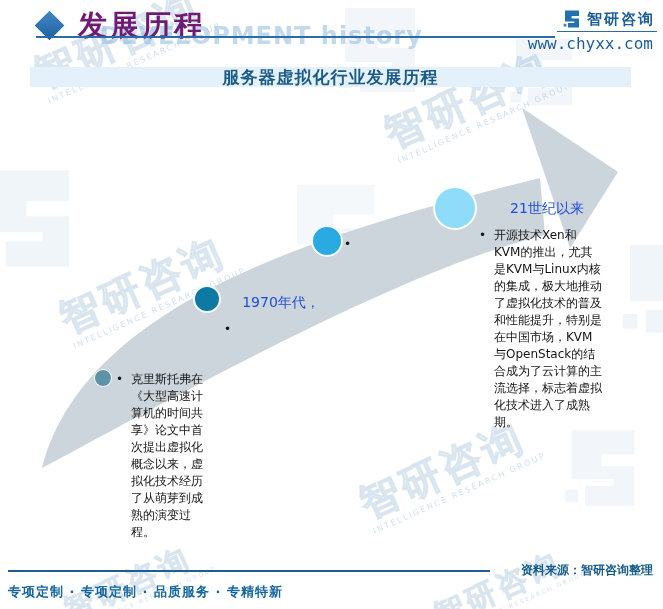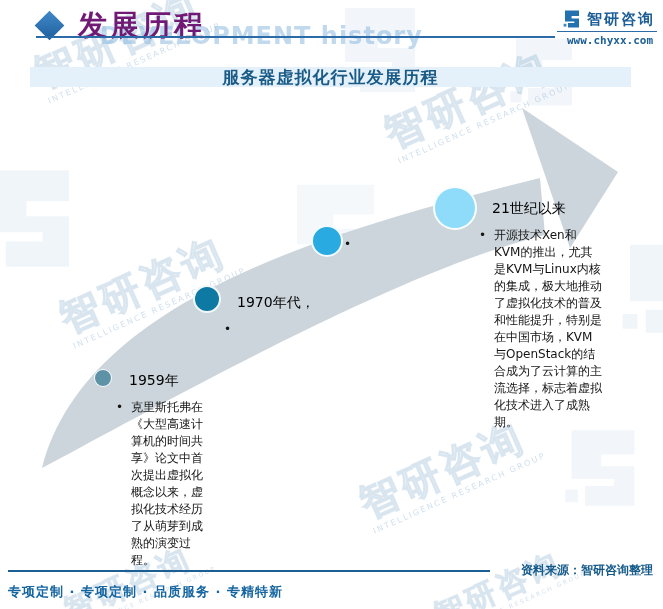--- a/index.html
+++ b/index.html
@@ -20,37 +20,37 @@
     background:linear-gradient(135deg,#4289c8 0%,#1d5f9e 100%);transform:rotate(45deg);}
   .hdr-title{position:absolute;left:78px;top:6px;z-index:5;font-family:"DejaVu Serif","Liberation Serif",serif;
     font-size:29px;font-weight:bold;color:#701a75;letter-spacing:3px;}
   .hdr-ghost{position:absolute;left:100px;top:22px;z-index:4;font-size:24px;font-weight:bold;
     color:rgba(140,185,222,0.55);letter-spacing:1px;white-space:nowrap;}
   .hdr-rule{position:absolute;left:36px;top:36px;width:519px;height:2px;background:#2b6ca8;z-index:5;}
   .brand{position:absolute;right:8px;top:9px;z-index:6;display:flex;align-items:center;gap:5px;}
   .brand-name{font-size:15px;font-weight:bold;color:#1c5e97;letter-spacing:2px;}
   .brand-rule{position:absolute;right:6px;top:31px;width:100px;height:1px;background:#2b6ca8;z-index:6;}
   .brand-site{position:absolute;right:10px;top:34px;z-index:6;font-family:"DejaVu Sans Mono","Liberation Mono",monospace;
-    font-size:11px;font-weight:bold;color:#1c5e97;}
+    font-size:16px;font-weight:normal;color:#1c5e97;}
   
   .banner{position:absolute;left:30px;right:32px;top:67px;height:20px;background:#e4f1fa;z-index:5;
     display:flex;align-items:center;justify-content:center;}
   .banner-title{font-family:"DejaVu Serif","Liberation Serif",serif;font-size:17px;font-weight:bold;
     color:#1a5a86;letter-spacing:1px;}
   
   .arrow-svg{position:absolute;left:0;top:0;z-index:2;}
   
   .dot{position:absolute;border-radius:50%;z-index:3;border:2px solid rgba(255,255,255,0.95);box-sizing:border-box;}
   .dot1{left:94px; top:369px;width:18px;height:18px;background:#5e92a7;border-width:1px;}
   .dot2{left:193px;top:285px;width:28px;height:28px;background:#0e7aa3;}
   .dot3{left:311px;top:225px;width:32px;height:32px;background:#29abe2;}
   .dot4{left:433px;top:186px;width:44px;height:44px;background:#8edcf9;}
   
   .stage{position:absolute;z-index:4;color:#141414;}
-  .stage-period{font-size:14px;color:#000000;margin:0 0 10px 16px;line-height:18px;}
+  .stage-period{font-size:14px;color:#1d4ed8;margin:0 0 10px 16px;line-height:18px;text-align:center;}
   .stage-desc{position:relative;padding-left:18px;font-size:12px;line-height:17px;}
   .stage-desc .bullet{position:absolute;left:3px;top:0;font-size:12px;}
   .stage1{left:113px;top:371px;width:96px;}
   .stage2{left:221px;top:293px;width:104px;}
   .stage3{left:341px;top:236px;width:112px;}
   .stage4{left:476px;top:199px;width:126px;}
   
   .ftr-rule{position:absolute;left:8px;top:570px;width:482px;height:2px;background:#1e5f93;z-index:5;}
   .ftr-source{position:absolute;right:10px;top:562px;z-index:5;font-size:12px;font-weight:bold;color:#155a8a;}
   .ftr-slogan{position:absolute;left:8px;top:583px;z-index:5;font-size:13px;font-weight:bold;
@@ -122,21 +122,20 @@
     <path d="M42 468 C 85 300, 330 230, 540 178 L 545 235 C 400 270, 170 400, 42 468 Z" fill="#ccd5db"></path>
     <path d="M522 108 L618 172 L570 248 Z" fill="#ccd5db"></path>
   </svg>
 
   <div class="dot dot1"></div>
   <div class="dot dot2"></div>
   <div class="dot dot3"></div>
   <div class="dot dot4"></div>
 
   <div class="stage stage1">
-    <p class="stage-period">1959年</p>
     <div class="stage-desc">
       <span class="bullet">•</span>
       <p>克里斯托弗在《大型高速计算机的时间共享》论文中首次提出虚拟化概念以来，虚拟化技术经历了从萌芽到成熟的演变过程。</p>
     </div>
   </div>
 
   <div class="stage stage2">
     <p class="stage-period">1970年代，</p>
     <div class="stage-desc">
       <span class="bullet">•</span>

